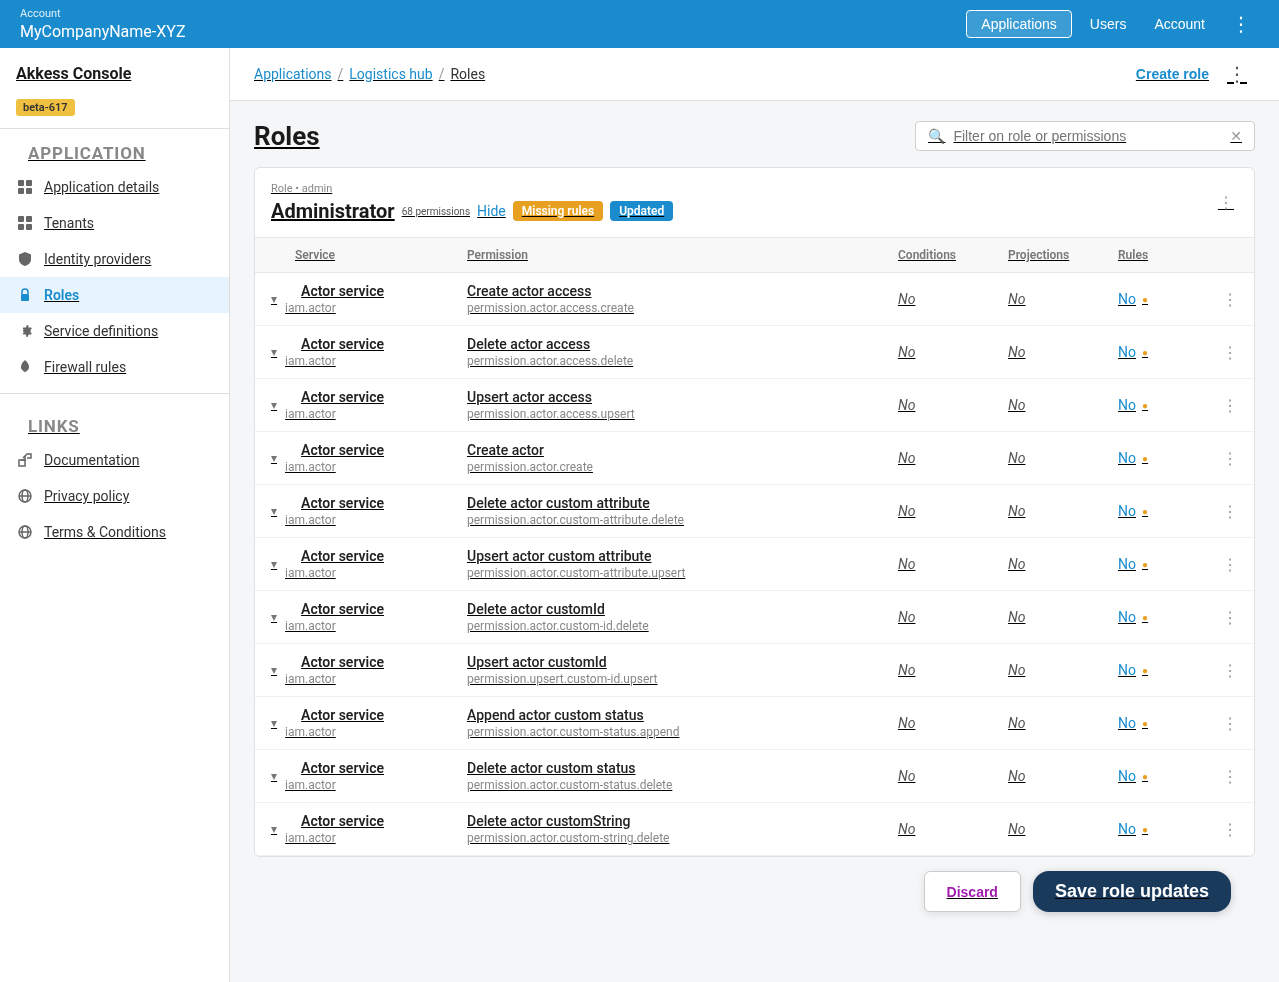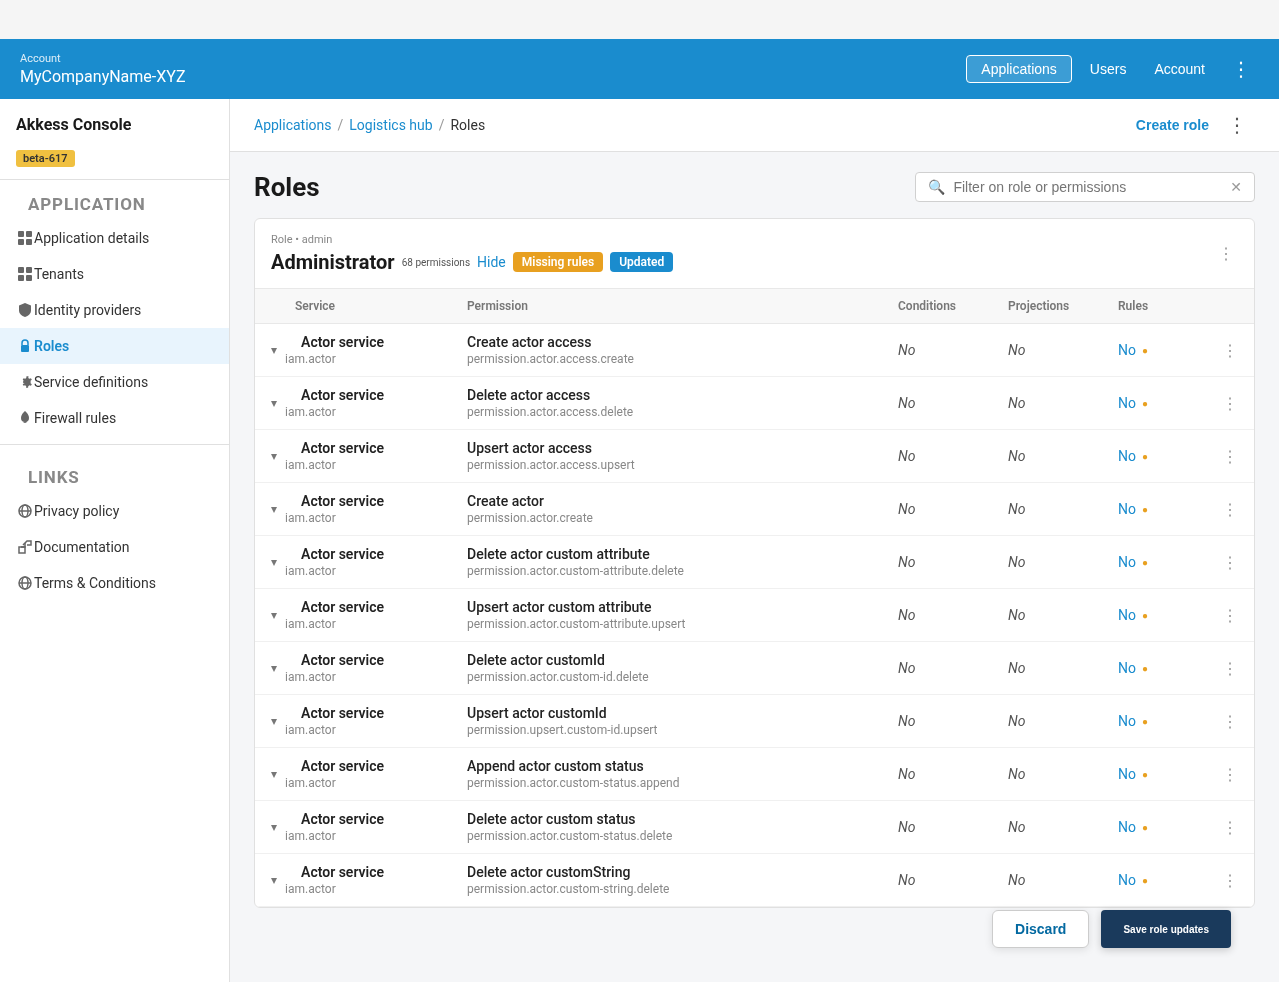--- a/index.html
+++ b/index.html
@@ -5,23 +5,22 @@
     * { box-sizing: border-box; margin: 0; padding: 0; }
     body { font-family: -apple-system, BlinkMacSystemFont, 'Segoe UI', Roboto, sans-serif; font-size: 14px; background: #f5f5f5; display: flex; flex-direction: column; height: 100vh; overflow: hidden; }
 
     
     .top-header {
       background: #1a8cce;
       color: white;
       display: flex;
       align-items: center;
       padding: 0 20px;
-      height: 60px;
+      height: 48px;
       flex-shrink: 0;
-      margin-top: 39px;
     }
     .top-header .account-label {
       font-size: 11px;
       opacity: 0.85;
       display: block;
       margin-bottom: 2px;
     }
     .top-header .company-name {
       font-size: 16px;
       font-weight: 400;
@@ -61,20 +60,21 @@
       font-size: 20px;
       cursor: pointer;
       padding: 4px 8px;
     }
 
     
     .main-layout {
       display: flex;
       flex: 1;
       overflow: hidden;
+      text-decoration: underline;
     }
 
     
     .sidebar {
       width: 230px;
       background: white;
       border-right: 1px solid #e0e0e0;
       display: flex;
       flex-direction: column;
       flex-shrink: 0;
@@ -104,20 +104,21 @@
       font-weight: 700;
       color: #888;
       padding: 14px 12px 6px;
       letter-spacing: 0.05em;
       text-transform: uppercase;
       margin-left: 16px;
     }
     .sidebar-item {
       display: flex;
       align-items: center;
+      gap: 10px;
       padding: 9px 16px;
       cursor: pointer;
       color: #333;
       font-size: 14px;
       border-radius: 0;
       transition: background 0.1s;
     }
     .sidebar-item.active {
       background: #e8f4fd;
       color: #1a8cce;
@@ -338,37 +339,37 @@
       display: flex;
       justify-content: flex-end;
       gap: 12px;
       padding: 14px 24px;
       background: transparent;
       pointer-events: none;
     }
     .discard-btn {
       background: white;
       border: 1.5px solid #ccc;
-      color: #0369a1;
+      color: #a21caf;
       font-size: 14px;
       font-weight: 600;
       padding: 10px 22px;
       border-radius: 6px;
       cursor: pointer;
       pointer-events: all;
       box-shadow: 0 2px 8px rgba(0,0,0,0.1);
     }
     .save-btn {
       background: #1a3a5c;
       color: white;
       border: none;
-      font-size: 10px;
+      font-size: 18px;
       font-weight: 600;
       padding: 10px 22px;
-      border-radius: 4px;
+      border-radius: 16px;
       cursor: pointer;
       pointer-events: all;
       box-shadow: 0 2px 8px rgba(0,0,0,0.2);
     }
   </style>
 </head>
 <body>
 
 <div class="top-header">
   <div>
@@ -454,37 +455,37 @@
       <span>Firewall rules</span>
     </div>
 
     <div class="sidebar-divider"></div>
 
     <div class="sidebar-section-title">LINKS</div>
 
     <div class="sidebar-item">
       <span class="icon">
         <svg width="16" height="16" viewBox="0 0 16 16" fill="none" stroke="currentColor" stroke-width="1.5">
+          <polyline points="4,8 8,8 8,4"></polyline>
+            <polyline points="6,6 10,2 14,2 14,6 10,6"></polyline>
+          <path d="M2 14V8H8v6H2z"></path>
+        </svg>
+      </span>
+      <span>Documentation</span>
+    </div>
+
+    <div class="sidebar-item">
+      <span class="icon">
+        <svg width="16" height="16" viewBox="0 0 16 16" fill="none" stroke="currentColor" stroke-width="1.5">
           <circle cx="8" cy="8" r="6"></circle>
           <ellipse cx="8" cy="8" rx="3" ry="6"></ellipse>
           <line x1="2" y1="8" x2="14" y2="8"></line>
         </svg>
       </span>
       <span>Privacy policy</span>
-    </div>
-
-    <div class="sidebar-item">
-      <span class="icon">
-        <svg width="16" height="16" viewBox="0 0 16 16" fill="none" stroke="currentColor" stroke-width="1.5">
-          <polyline points="4,8 8,8 8,4"></polyline>
-            <polyline points="6,6 10,2 14,2 14,6 10,6"></polyline>
-          <path d="M2 14V8H8v6H2z"></path>
-        </svg>
-      </span>
-      <span>Documentation</span>
     </div>
 
     <div class="sidebar-item">
       <span class="icon">
         <svg width="16" height="16" viewBox="0 0 16 16" fill="none" stroke="currentColor" stroke-width="1.5">
           <circle cx="8" cy="8" r="6"></circle>
           <ellipse cx="8" cy="8" rx="3" ry="6"></ellipse>
           <line x1="2" y1="8" x2="14" y2="8"></line>
         </svg>
       </span>

